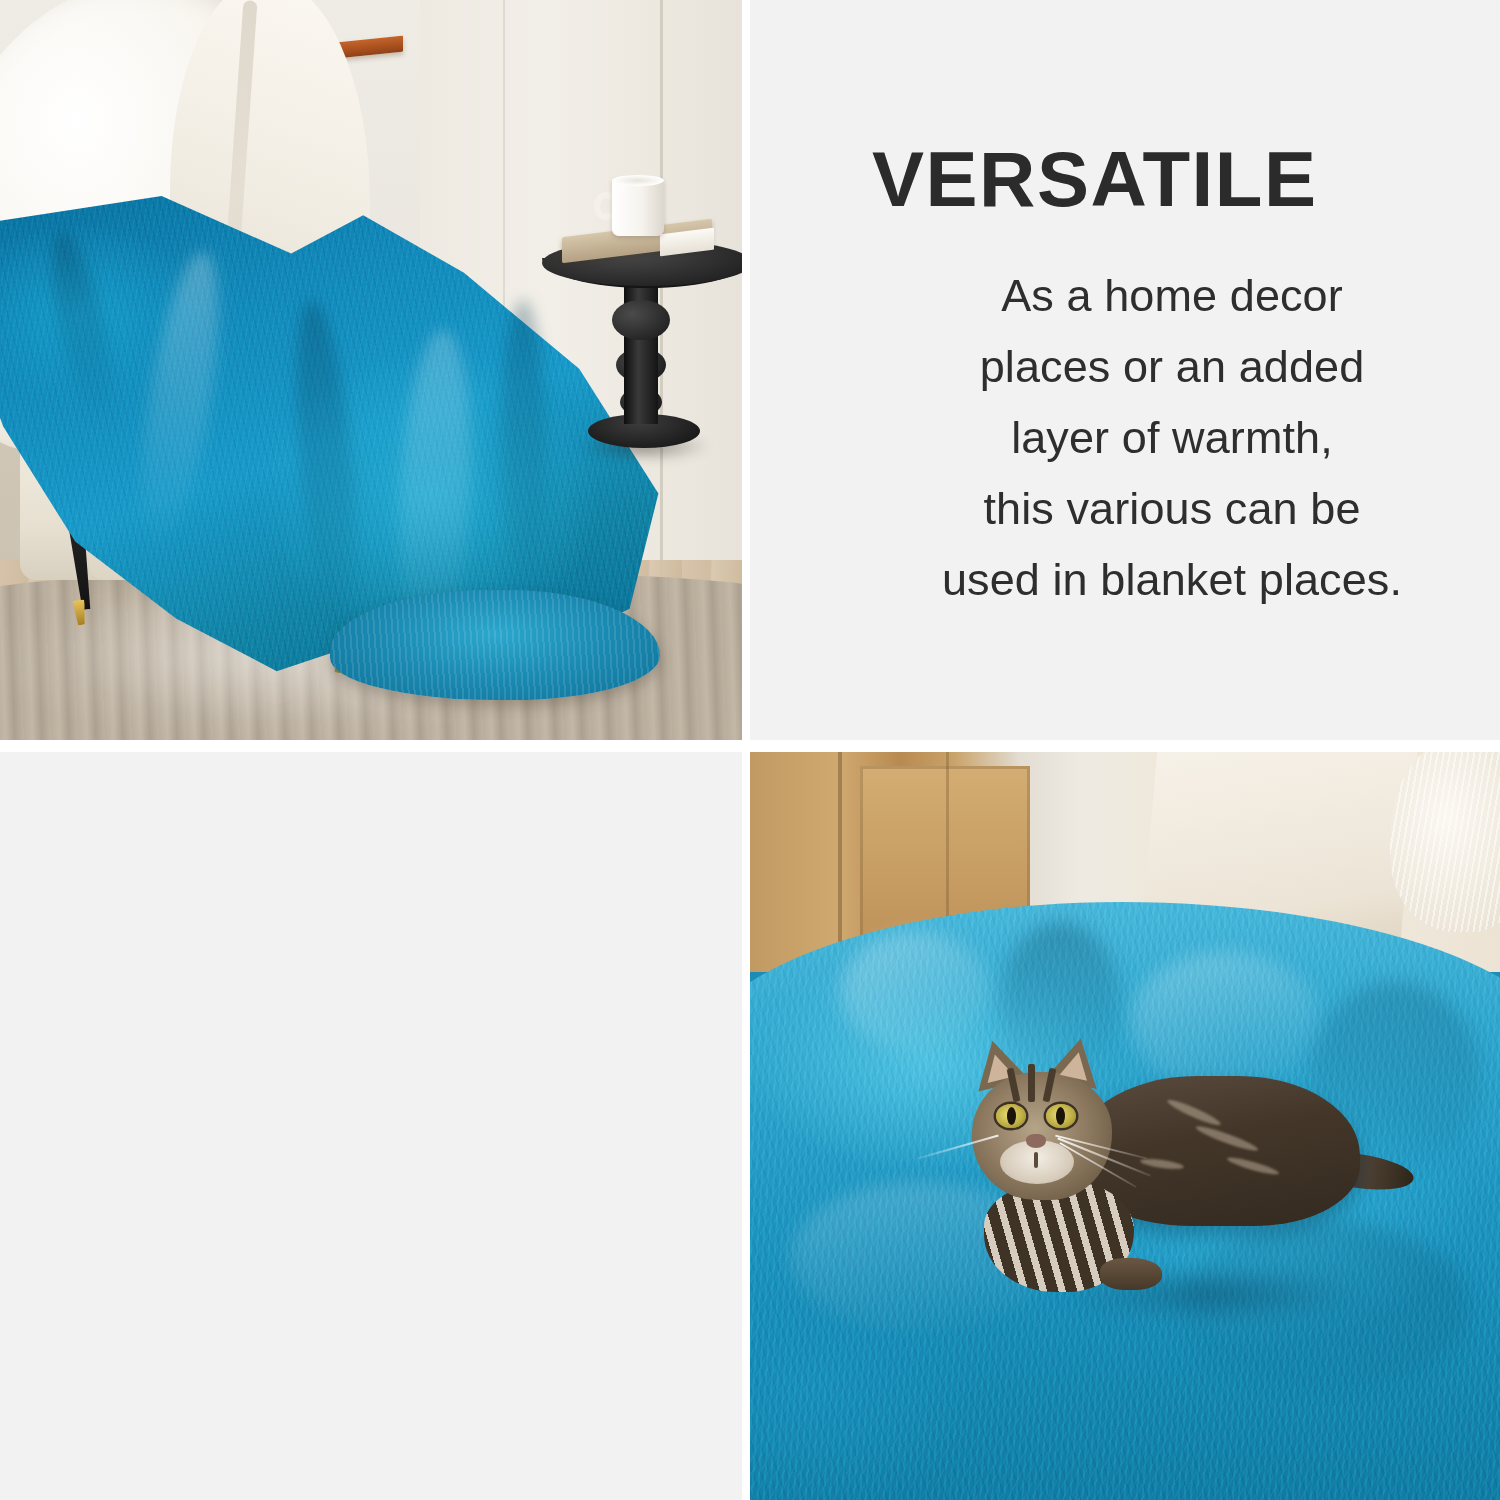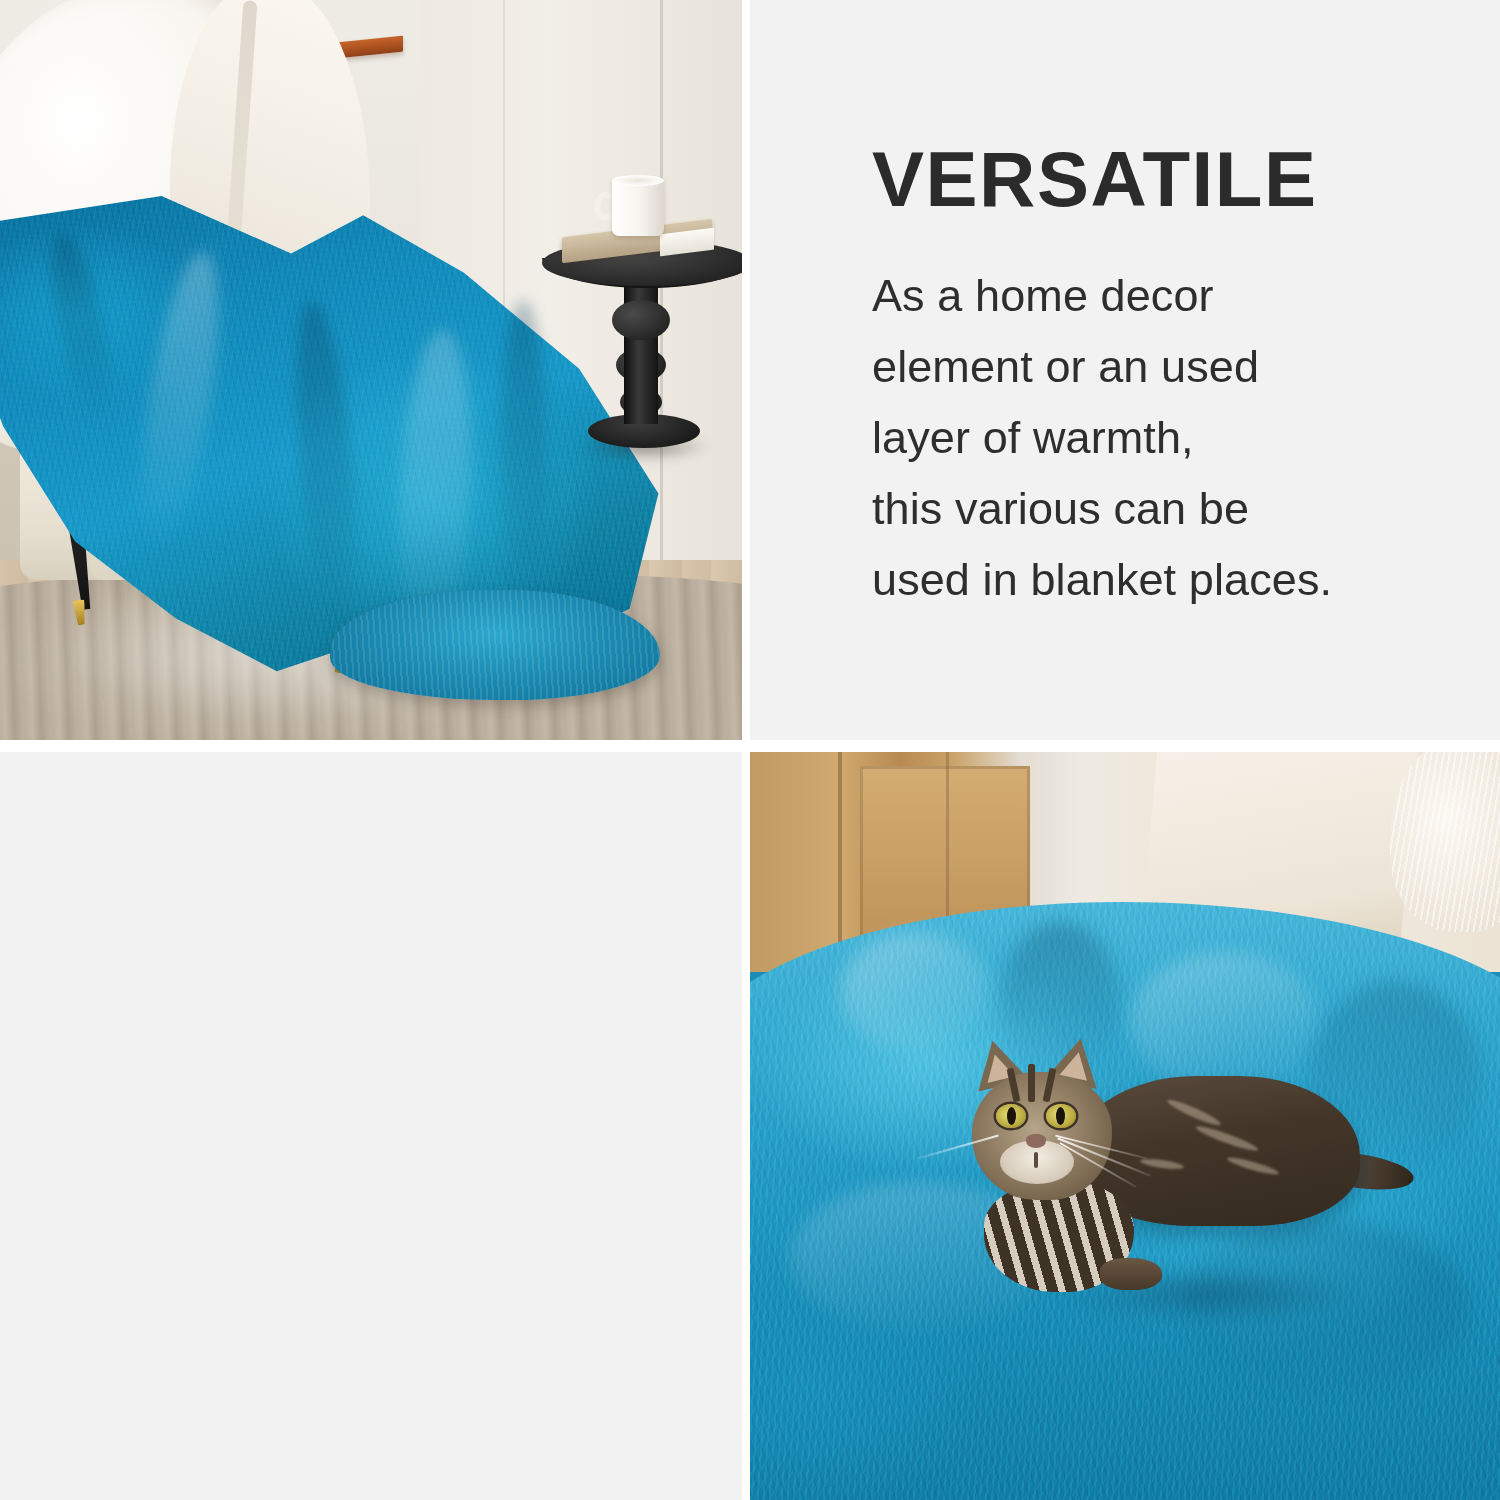--- a/index.html
+++ b/index.html
@@ -30,20 +30,21 @@
     line-height:1;
     white-space:nowrap;
   }
   .body-copy {
     margin-top:42px;
     font-size:45px;
     font-weight:300;
     line-height:71px;
     color:#2e2e2e;
     letter-spacing:0.1px;
+    text-align:center;
   }
   .body-copy .ln { display:block; white-space:nowrap; }
 
   
   .photo1 { position:absolute; inset:0;
     background:
       linear-gradient(180deg,#efece6 0%,#e9e5de 46%,#ded7cb 52%,#cfc6b6 60%,#c9bfae 100%);
   }
   
   .p1-wall-r { position:absolute; left:420px; top:0; width:322px; height:640px;
@@ -364,21 +365,21 @@
       <div class="p1-mug"></div>
       <div class="p1-mug-rim"></div>
     </div>
   </div>
 
   <div class="q q-tr">
     <div class="txt-tr">
       <div class="headline">VERSATILE</div>
       <div class="body-copy">
         <span class="ln">As a home decor</span>
-        <span class="ln">element or an used</span>
+        <span class="ln">places or an added</span>
         <span class="ln">layer of warmth,</span>
         <span class="ln">this various can be</span>
         <span class="ln">used in blanket places.</span>
       </div>
     </div>
   </div>
 
   <div class="q q-bl">
     
   </div>

